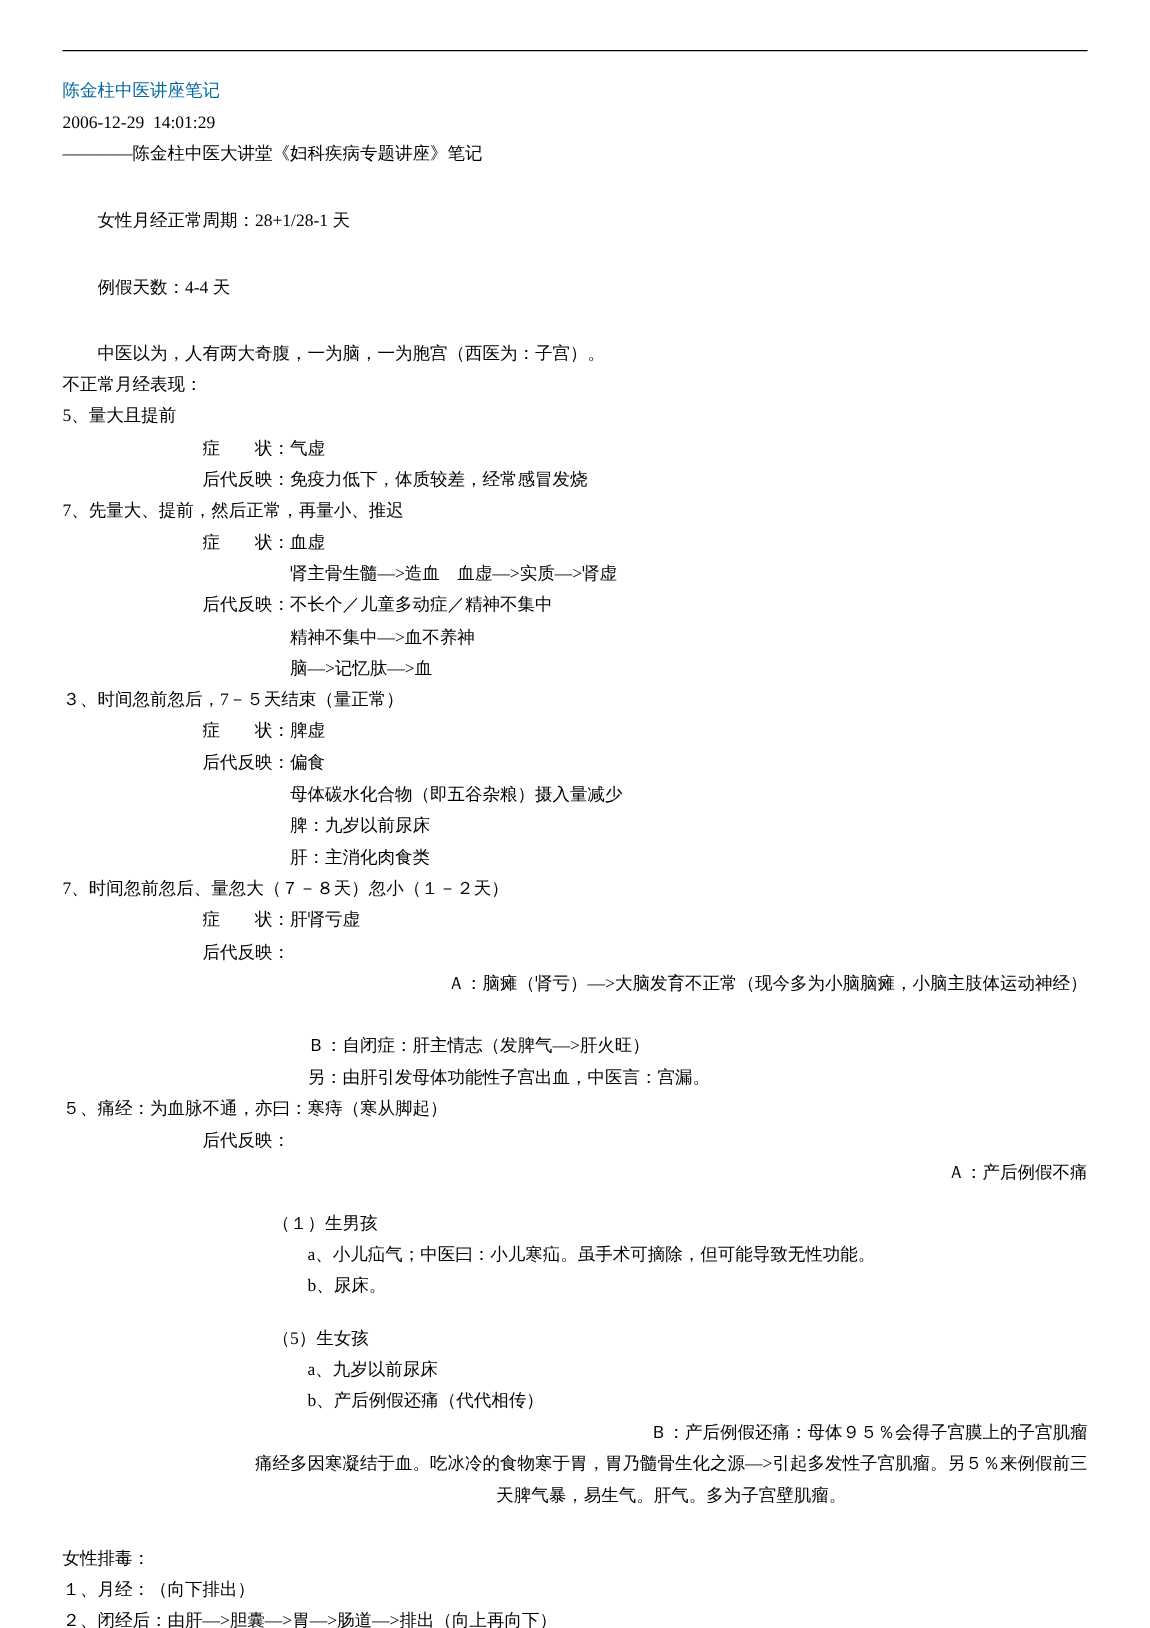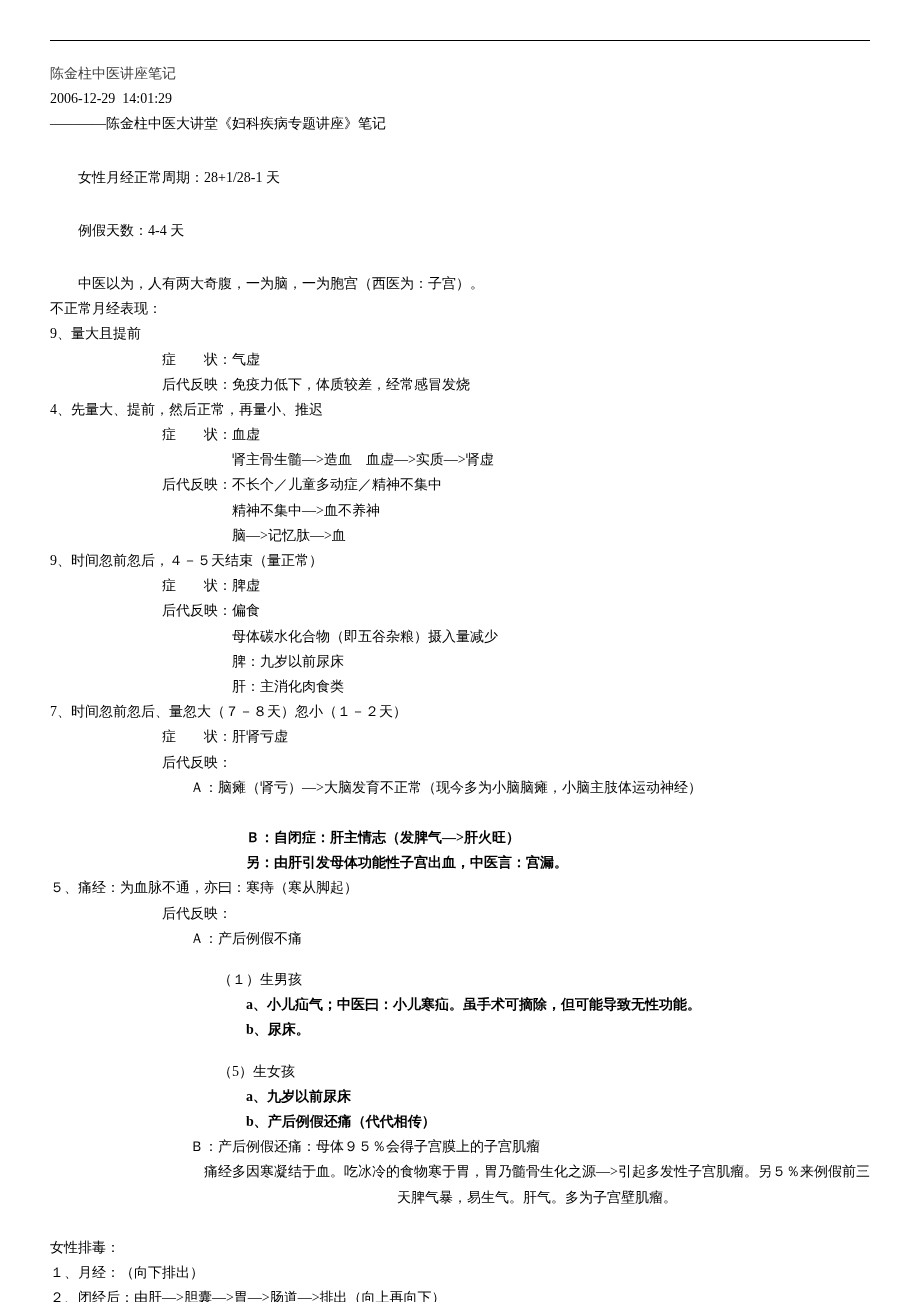--- a/index.html
+++ b/index.html
@@ -11,66 +11,66 @@
     margin: 0;
     padding: 40px 50px;
     width: 820px;
   }
   hr.topline {
     border: none;
     border-top: 1px solid #000;
     margin: 0 0 20px 0;
   }
   .title-link {
-    color: #404040;
+    color: #0369a1;
     text-decoration: none;
   }
   .line {
     margin: 0;
     padding: 0;
     white-space: pre-wrap;
   }
   .indent1 { padding-left: 2em; margin-top: 28px; }
   .indent2 { padding-left: 8em; }
-  .indent3 { padding-left: 10em; }
-  .indent4 { padding-left: 14em; font-weight: bold; }
+  .indent3 { padding-left: 10em; text-align: right; }
+  .indent4 { padding-left: 14em; }
   .indent5 { padding-left: 12em; margin-top: 16px; }
   .indent6 { padding-left: 13em; }
   .blank { height: 1.8em; }
 </style>
 </head>
 <body>
 
 
 
 <hr class="topline">
 
 <a class="title-link" href="#">陈金柱中医讲座笔记</a>
 <p class="line">2006-12-29  14:01:29</p>
 <p class="line">————陈金柱中医大讲堂《妇科疾病专题讲座》笔记</p>
 <p class="line indent1">女性月经正常周期：28+1/28-1 天</p>
 <p class="line indent1">例假天数：4-4 天</p>
 <p class="line indent1">中医以为，人有两大奇腹，一为脑，一为胞宫（西医为：子宫）。</p>
 <p class="line">不正常月经表现：</p>
 
 
-<p class="line">9、量大且提前</p>
+<p class="line">5、量大且提前</p>
 <p class="line indent2"><span>症　　状：</span><span>气虚</span></p>
 <p class="line indent2"><span>后代反映：</span><span>免疫力低下，体质较差，经常感冒发烧</span></p>
 
 
-<p class="line">4、先量大、提前，然后正常，再量小、推迟</p>
+<p class="line">7、先量大、提前，然后正常，再量小、推迟</p>
 <p class="line indent2"><span>症　　状：</span><span>血虚</span></p>
 <p class="line indent6">肾主骨生髓—&gt;造血　血虚—&gt;实质—&gt;肾虚</p>
 <p class="line indent2"><span>后代反映：</span><span>不长个／儿童多动症／精神不集中</span></p>
 <p class="line indent6">精神不集中—&gt;血不养神</p>
 <p class="line indent6">脑—&gt;记忆肽—&gt;血</p>
 
 
-<p class="line">9、时间忽前忽后，４－５天结束（量正常）</p>
+<p class="line">３、时间忽前忽后，7－５天结束（量正常）</p>
 <p class="line indent2"><span>症　　状：</span><span>脾虚</span></p>
 <p class="line indent2"><span>后代反映：</span><span>偏食</span></p>
 <p class="line indent6">母体碳水化合物（即五谷杂粮）摄入量减少</p>
 <p class="line indent6">脾：九岁以前尿床</p>
 <p class="line indent6">肝：主消化肉食类</p>
 
 
 <p class="line">7、时间忽前忽后、量忽大（７－８天）忽小（１－２天）</p>
 <p class="line indent2"><span>症　　状：</span><span>肝肾亏虚</span></p>
 <p class="line indent2">后代反映：</p>

